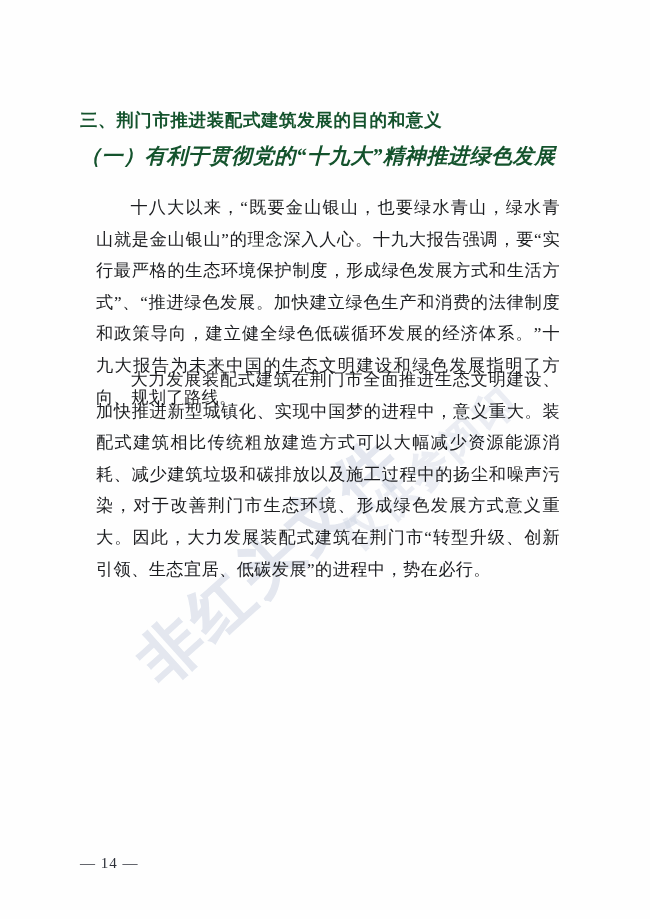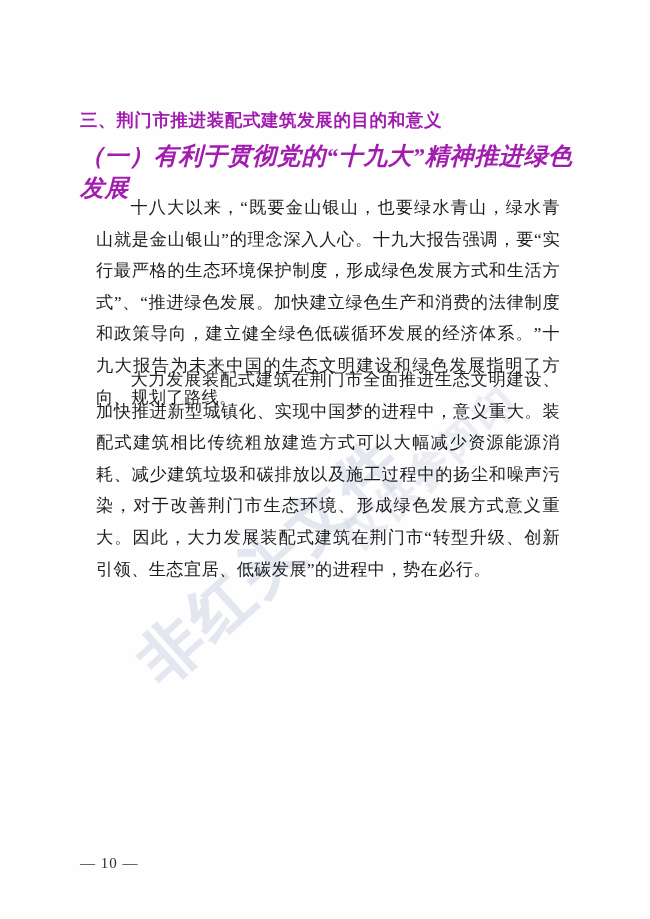--- a/index.html
+++ b/index.html
@@ -72,31 +72,31 @@
     position: absolute;
     left: 80px;
     width: 496px;
   }
 
   h2.heading, h3.subheading {
     margin: 0;
     padding: 0;
     font-family: "Liberation Sans", "DejaVu Sans", sans-serif;
     font-weight: bold;
-    color: #a21caf;
+    color: #14532d;
     letter-spacing: 0.6px;
   }
 
   h2.heading {
     font-size: 17.5px;
     line-height: 32px;
   }
 
   h3.subheading {
-    font-size: 24px;
+    font-size: 21px;
     line-height: 32px;
     font-family: "Liberation Serif", "DejaVu Serif", serif;
     font-weight: bold;
     font-style: italic;
   }
 
   p.para {
     margin: 16px;
     padding: 0;
     font-family: "Liberation Serif", "DejaVu Serif", serif;
@@ -153,15 +153,15 @@
     </div>
 
     <div class="textblock" id="blk-p2">
       <p class="para">大力发展装配式建筑在荆门市全面推进生态文明建设、加快推进新型城镇化、实现中国梦的进程中，意义重大。装配式建筑相比传统粗放建造方式可以大幅减少资源能源消耗、减少建筑垃圾和碳排放以及施工过程中的扬尘和噪声污染，对于改善荆门市生态环境、形成绿色发展方式意义重大。因此，大力发展装配式建筑在荆门市“转型升级、创新引领、生态宜居、低碳发展”的进程中，势在必行。</p>
     </div>
 
 
 
   </div>
 
-  <div id="page-number">— 10 —</div>
+  <div id="page-number">— 14 —</div>
 
 </div>
 
 </body></html>

